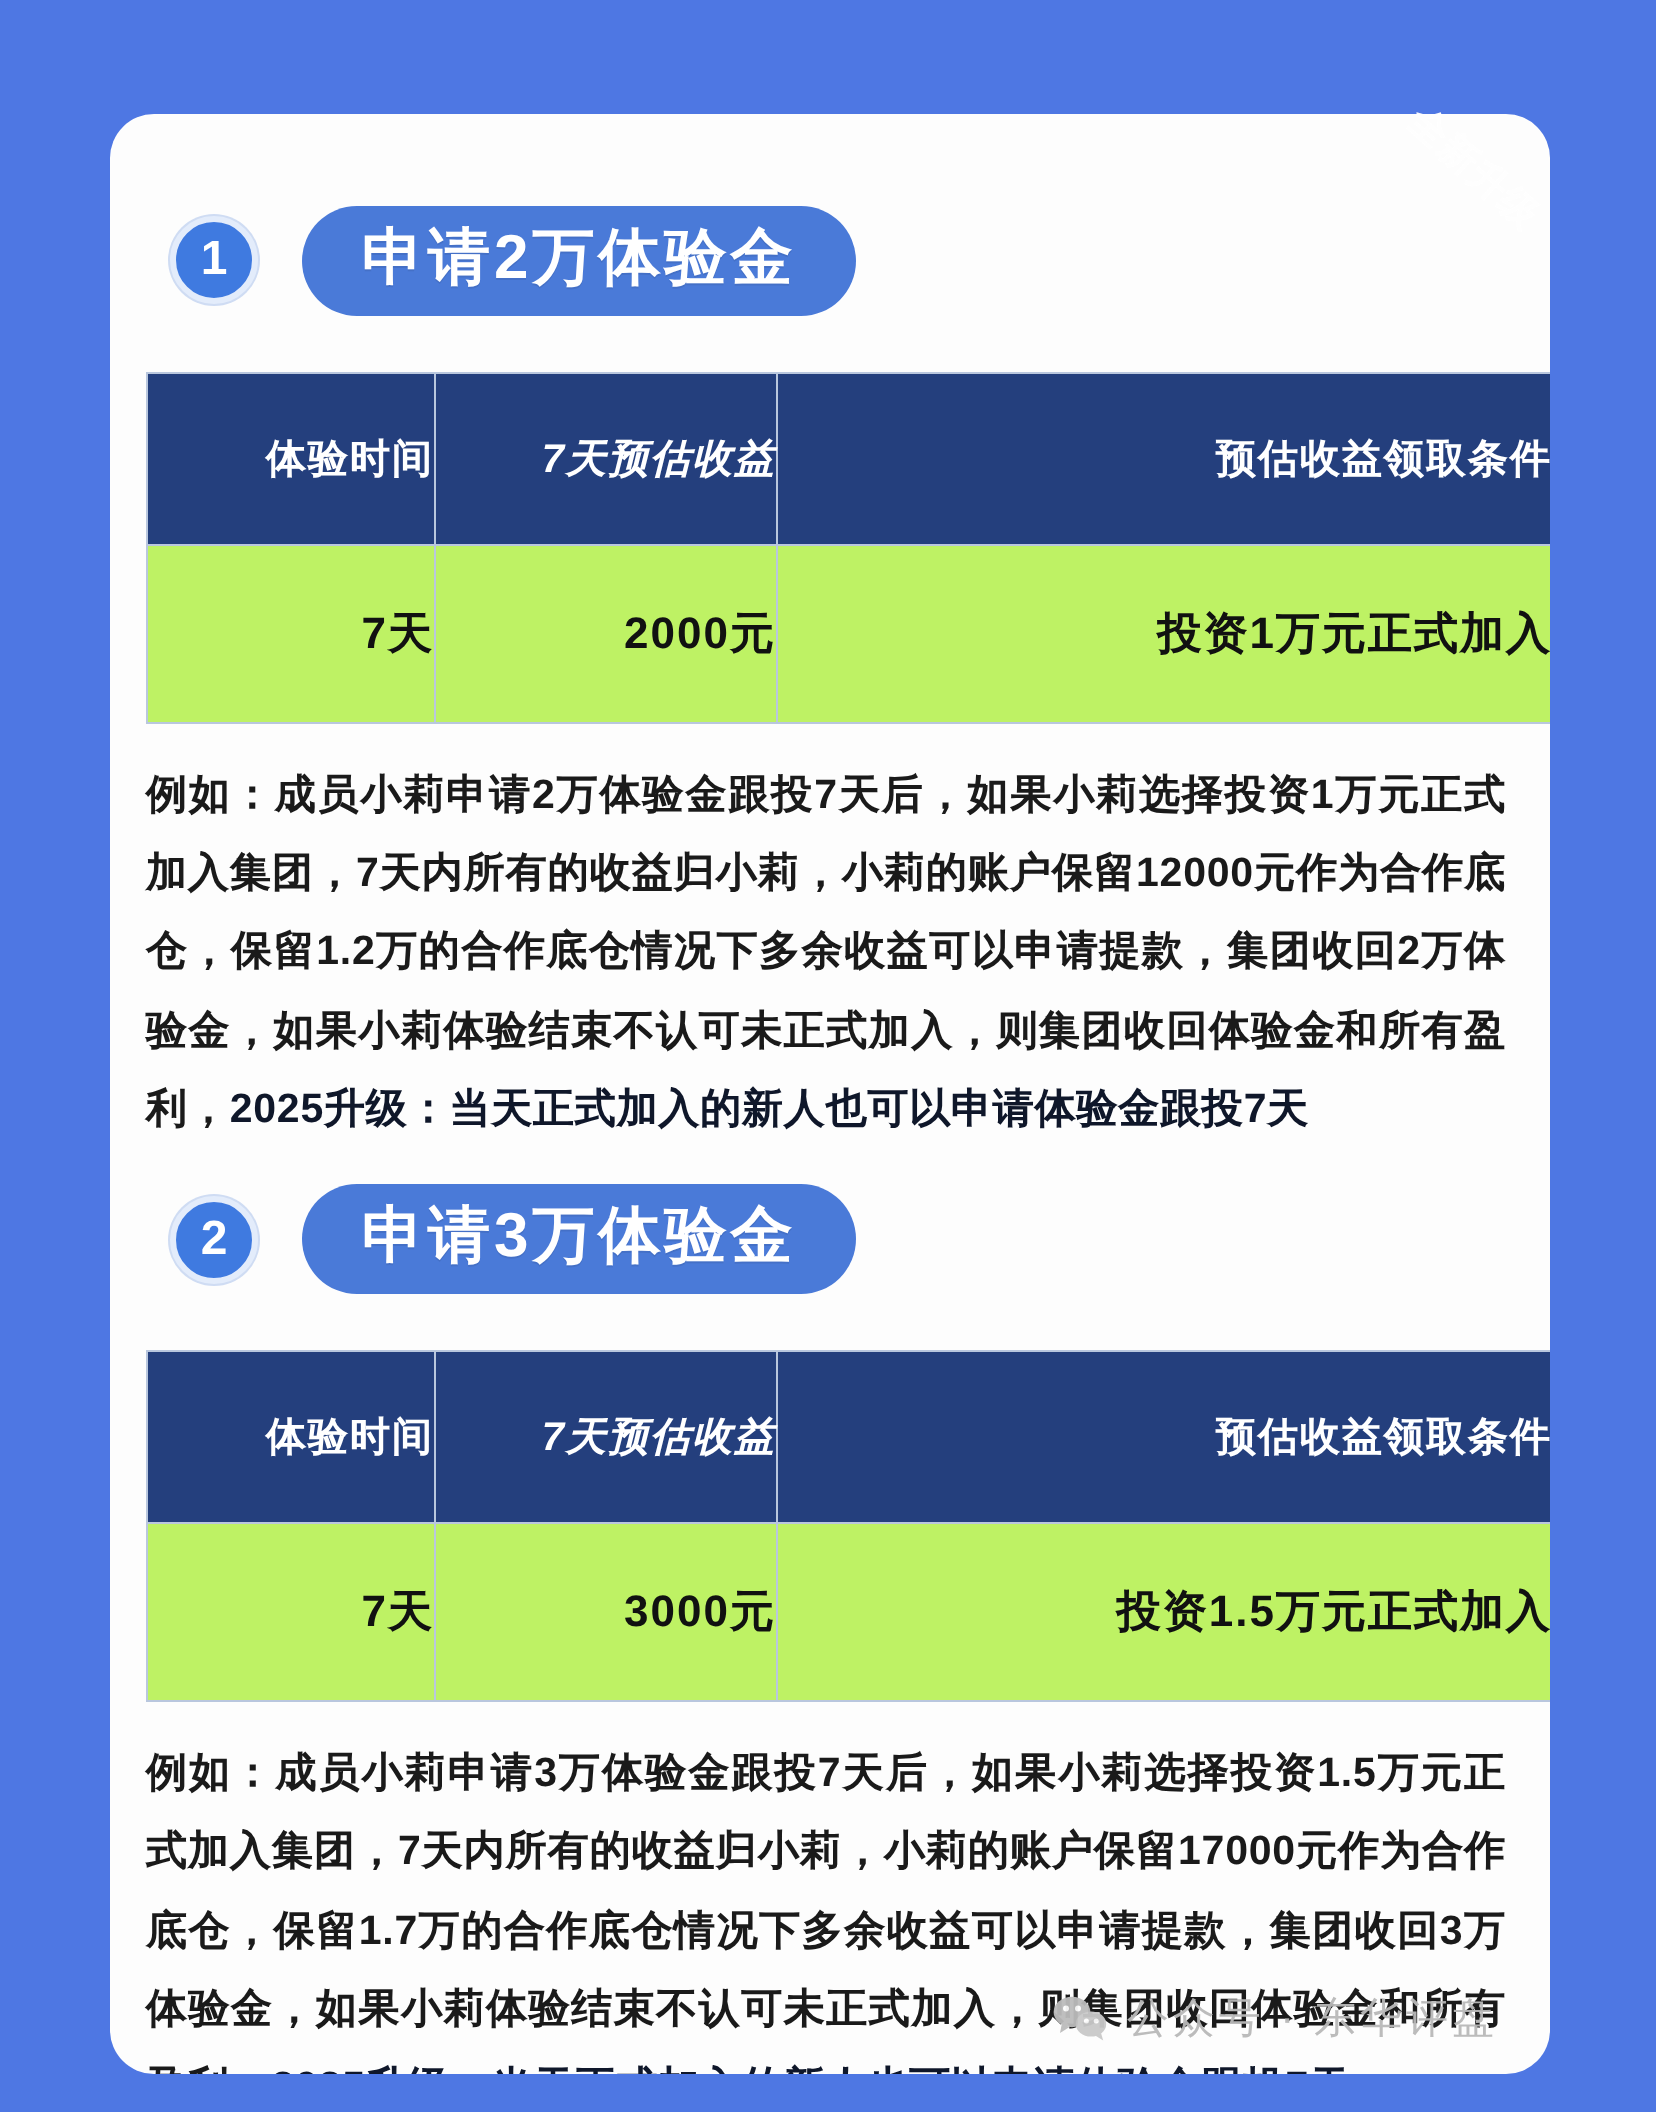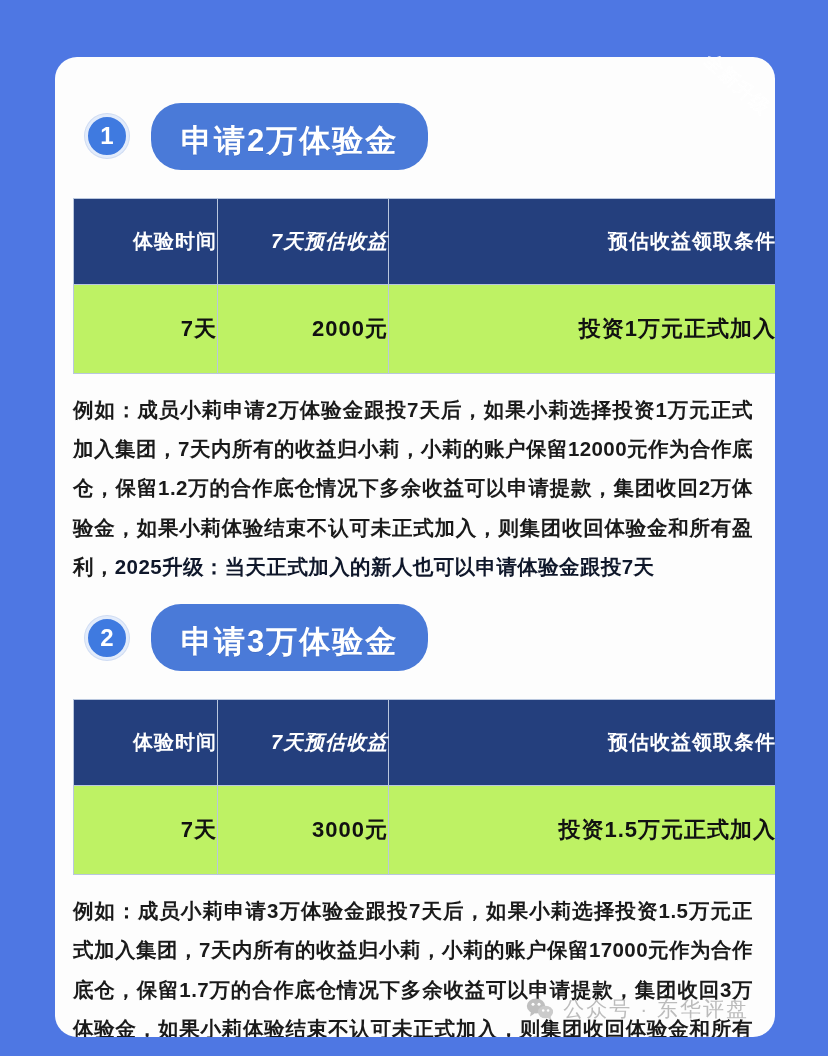--- a/index.html
+++ b/index.html
@@ -76,21 +76,21 @@
     justify-content: center;
     flex: 0 0 auto;
     box-sizing: border-box;
     line-height: 1;
   }
   .pill {
     margin-left: 22px;
     background: #4a7ad8;
     color: #ffffff;
     border-radius: 30px;
-    padding: 20px 30px 10px 30px;
+    padding: 8px 30px 10px 30px;
     font-size: 31px;
     font-weight: bold;
     letter-spacing: 2px;
     line-height: 1.18;
     white-space: nowrap;
     text-shadow: 0 1px 0 rgba(0,0,0,.08);
   }
 
   
   table.info-table {

